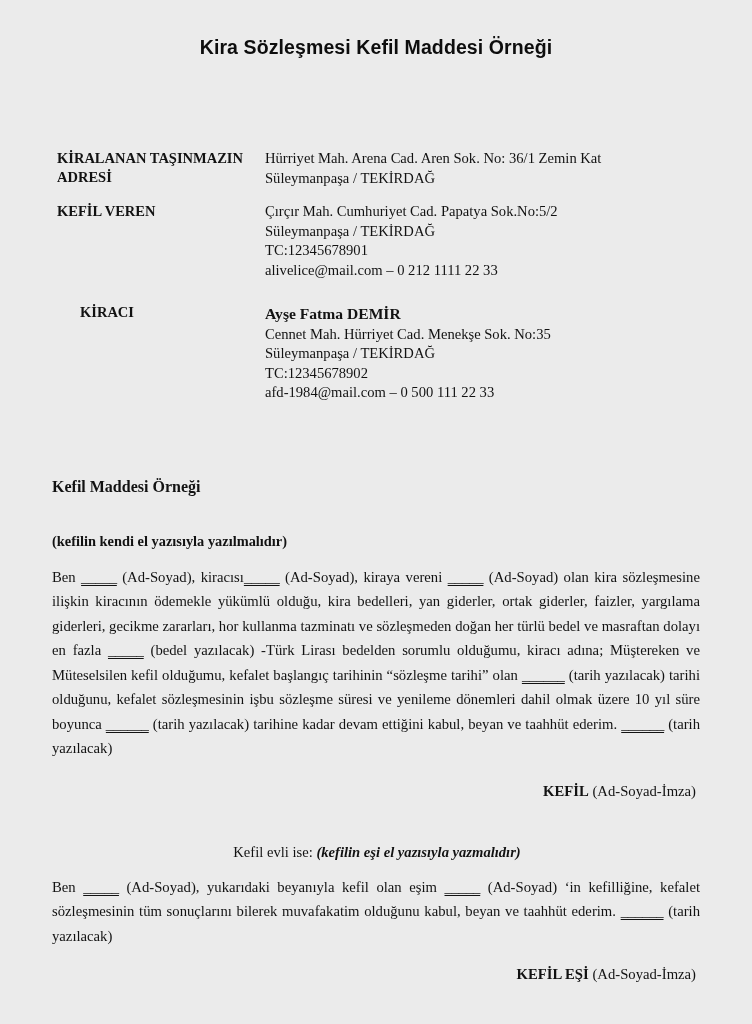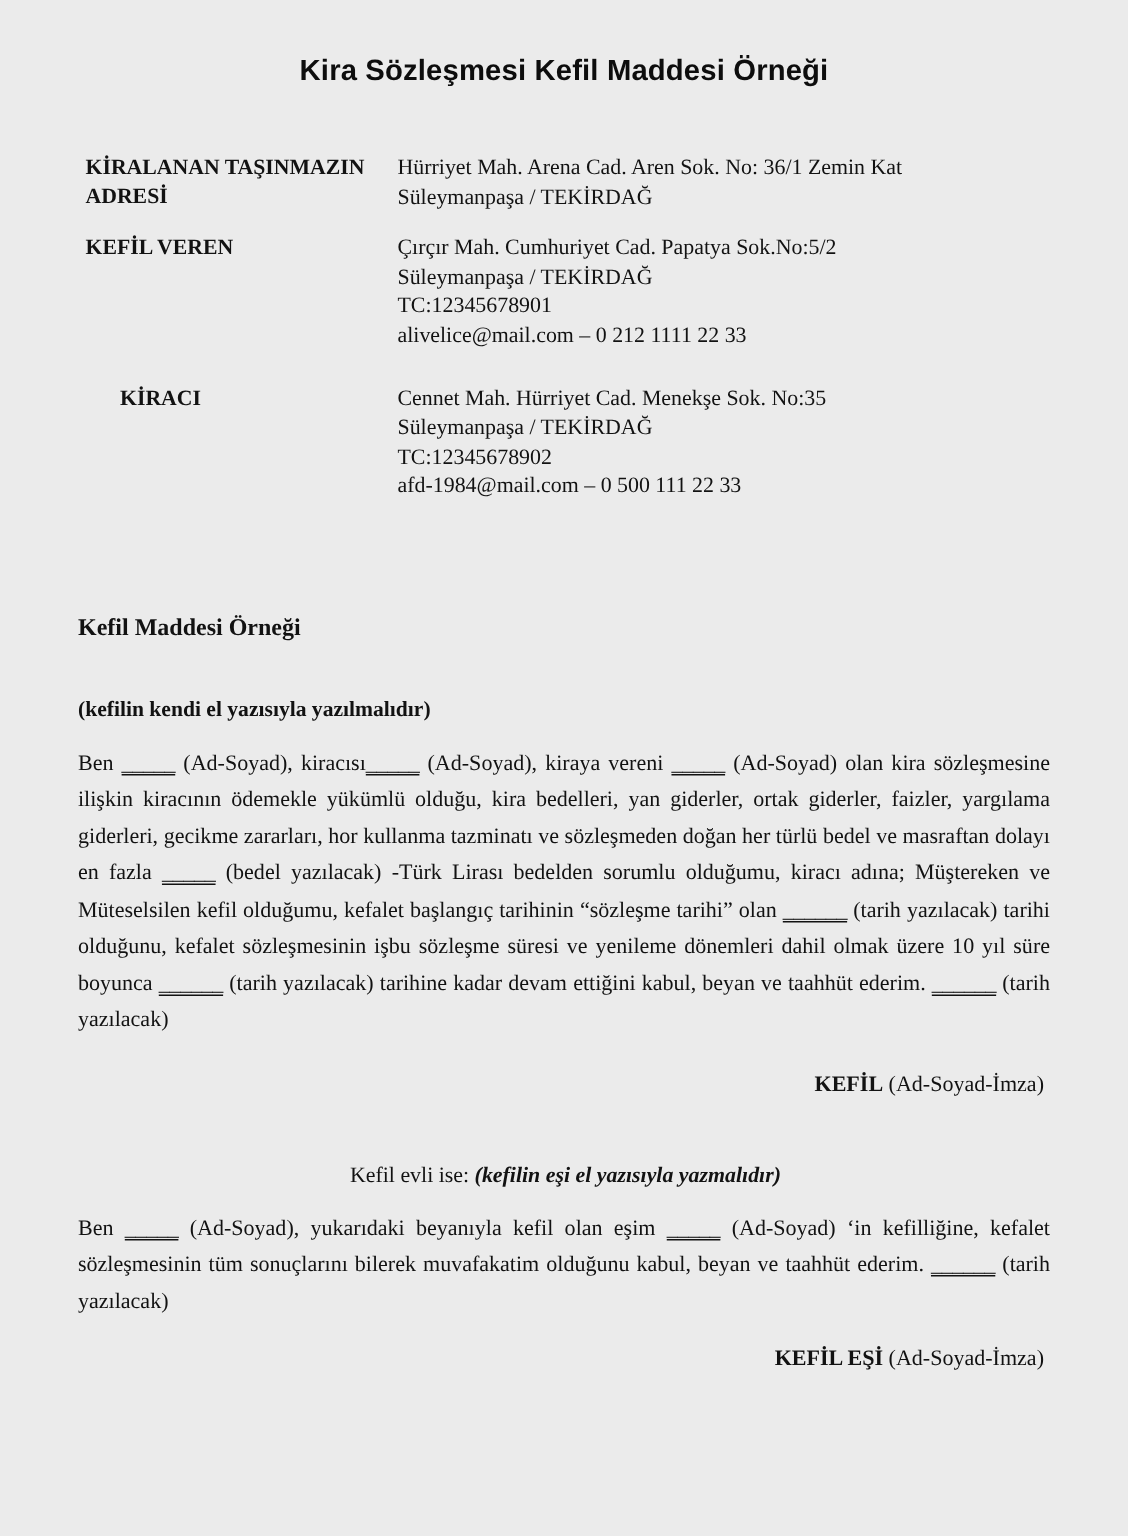--- a/index.html
+++ b/index.html
@@ -28,21 +28,21 @@
     font-size: 19.5px;
     letter-spacing: 0.1px;
     text-align: center;
     margin: 0;
     padding-top: 36px;
     color: #0d0d0d;
   }
 
   
   .parties {
-    margin-top: 44px;
+    margin-top: 90px;
   }
   .party-row {
     display: flex;
     align-items: flex-start;
   }
   .party-row + .party-row {
     margin-top: 14px;
   }
   .party-label {
     width: 215px;
@@ -160,20 +160,21 @@
         <span class="line">Çırçır Mah. Cumhuriyet Cad. Papatya Sok.No:5/2</span>
         <span class="line">Süleymanpaşa / TEKİRDAĞ</span>
         <span class="line">TC:12345678901</span>
         <span class="line">alivelice@mail.com – 0 212 1111 22 33</span>
       </div>
     </div>
 
     <div class="party-row row-tenant">
       <div class="party-label indent">KİRACI</div>
       <div class="party-value">
+        <span class="name">Ayşe Fatma DEMİR</span>
         <span class="line">Cennet Mah. Hürriyet Cad. Menekşe Sok. No:35</span>
         <span class="line">Süleymanpaşa / TEKİRDAĞ</span>
         <span class="line">TC:12345678902</span>
         <span class="line">afd-1984@mail.com – 0 500 111 22 33</span>
       </div>
     </div>
 
   </div>
 
   <div class="section-head">Kefil Maddesi Örneği</div>

